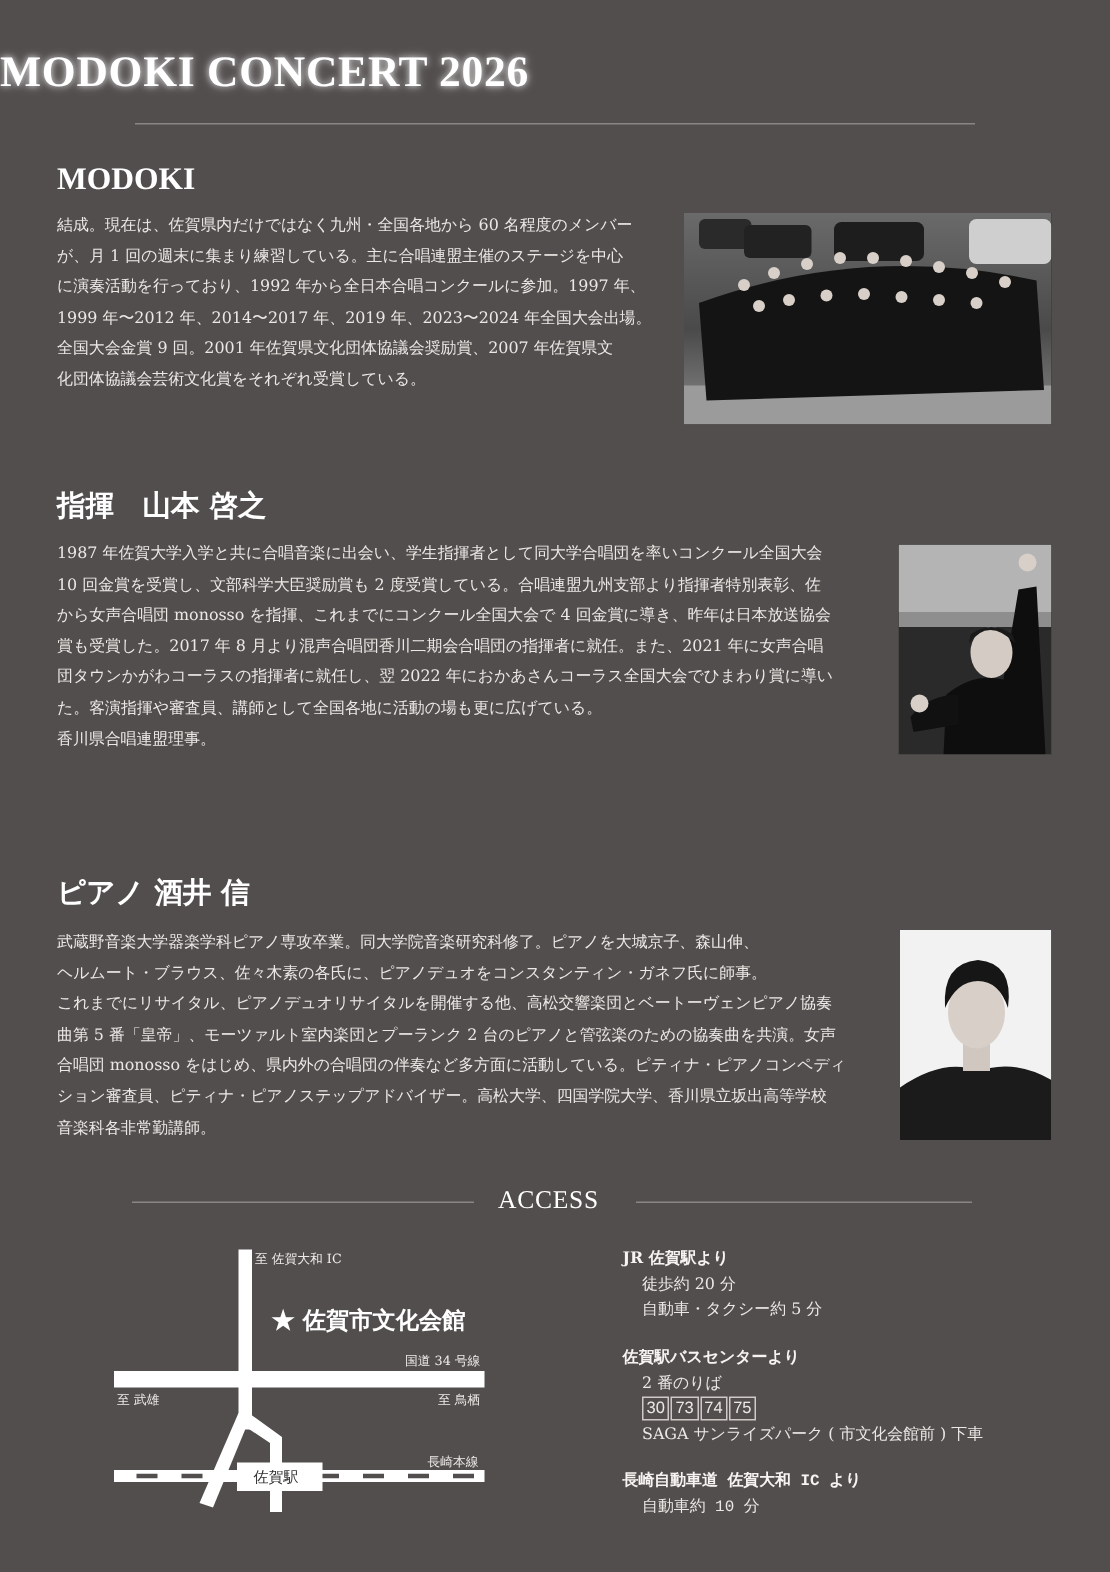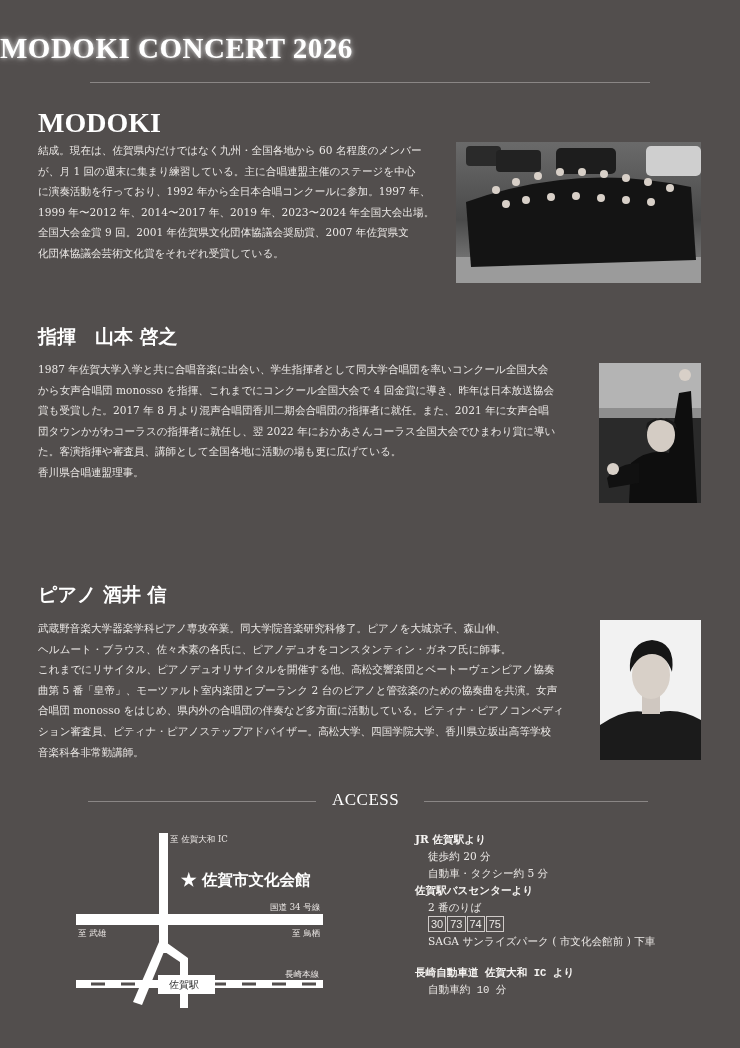--- a/index.html
+++ b/index.html
@@ -3,21 +3,21 @@
 <meta charset="utf-8">
 <style>
   html,body{margin:0;padding:0;}
   body{width:740px;height:1048px;background:#524e4d;color:#f2f0ee;position:relative;overflow:hidden;
        font-family:"DejaVu Serif","Liberation Serif",serif;}
   .abs{position:absolute;}
   .title{left:0;width:608px;top:32px;text-align:left;font-family:"Liberation Serif","DejaVu Serif",serif;
          font-size:29px;font-weight:bold;letter-spacing:0.5px;color:#fff;
          text-shadow:0 0 4px rgba(255,255,255,0.75),0 0 8px rgba(255,255,255,0.35);}
   .rule{height:1px;background:#8a8685;}
-  .h-latin{font-family:"Liberation Serif","DejaVu Serif",serif;font-size:28px;font-weight:bold;color:#fff;}
+  .h-latin{font-family:"Liberation Serif","DejaVu Serif",serif;font-size:21px;font-weight:bold;color:#fff;}
   .h-jp{font-family:"DejaVu Serif",serif;font-size:19px;font-weight:bold;color:#fff;white-space:pre;text-align:center;}
   .para{font-size:10.6px;line-height:20.6px;color:#ebe8e6;}
   .para p{margin:0;white-space:nowrap;}
   .photo{background:#333;border:0;overflow:hidden;}
   .access-title{font-family:"Liberation Serif","DejaVu Serif",serif;font-size:17px;color:#fff;letter-spacing:0.5px;}
   .map-label{font-size:8.5px;color:#eeeae8;white-space:nowrap;}
   .venue{font-size:15.5px;font-weight:bold;color:#fff;white-space:nowrap;}
   .info{font-size:10.6px;color:#ebe8e6;line-height:17px;}
   .info .head{font-weight:bold;color:#f6f4f2;}
   .info .ind{padding-left:13px;}
@@ -71,20 +71,21 @@
         <circle cx="170" cy="58" r="4"></circle>
         <circle cx="195" cy="60" r="4"></circle>
         <circle cx="50" cy="62" r="4"></circle>
     </g>
   </svg>
 </div>
 
 <div class="abs h-jp" style="left:38px;top:324px;">指揮　山本 啓之</div>
 <div class="abs para" style="left:38px;top:359px;width:555px;">
   <p>1987 年佐賀大学入学と共に合唱音楽に出会い、学生指揮者として同大学合唱団を率いコンクール全国大会</p>
+  <p>10 回金賞を受賞し、文部科学大臣奨励賞も 2 度受賞している。合唱連盟九州支部より指揮者特別表彰、佐</p>
   <p>から女声合唱団 monosso を指揮、これまでにコンクール全国大会で 4 回金賞に導き、昨年は日本放送協会</p>
   <p>賞も受賞した。2017 年 8 月より混声合唱団香川二期会合唱団の指揮者に就任。また、2021 年に女声合唱</p>
   <p>団タウンかがわコーラスの指揮者に就任し、翌 2022 年におかあさんコーラス全国大会でひまわり賞に導い</p>
   <p>た。客演指揮や審査員、講師として全国各地に活動の場も更に広げている。</p>
   <p>香川県合唱連盟理事。</p>
 </div>
 <div class="abs photo" style="left:599px;top:363px;width:102px;height:140px;" title="Conductor Yamamoto Hiroyuki">
   <svg width="102" height="140" viewBox="0 0 102 140">
     <rect width="102" height="140" fill="#8e8e8e"></rect>
     <rect x="0" y="0" width="102" height="45" fill="#b4b4b4"></rect>
@@ -152,21 +153,21 @@
   <div class="abs map-label" style="left:215px;top:139px;">長崎本線</div>
   <div class="abs map-label" style="left:99px;top:148px;font-size:10px;color:#333;">佐賀駅</div>
 </div>
 
 <div class="abs info" style="left:415px;top:831px;width:300px;">
   <div>
     <div class="head">JR 佐賀駅より</div>
     <div class="ind">徒歩約 20 分</div>
     <div class="ind">自動車・タクシー約 5 分</div>
   </div>
-  <div style="">
+  <div style="margin-top:15px;">
     <div class="head">佐賀駅バスセンターより</div>
     <div class="ind">2 番のりば</div>
     <div class="ind">
       <span class="bus">30</span><span class="bus">73</span><span class="bus">74</span><span class="bus">75</span>
     </div>
     <div class="ind">SAGA サンライズパーク ( 市文化会館前 ) 下車</div>
   </div>
   <div style="margin-top:15px;font-family:Liberation Mono, monospace;">
     <div class="head">長崎自動車道 佐賀大和 IC より</div>
     <div class="ind">自動車約 10 分</div>

